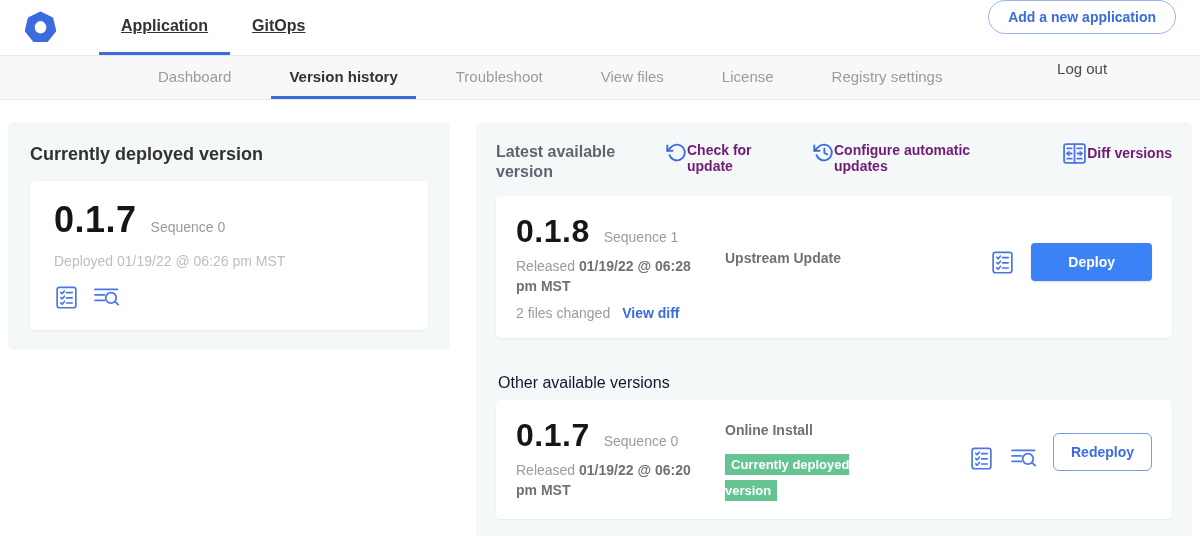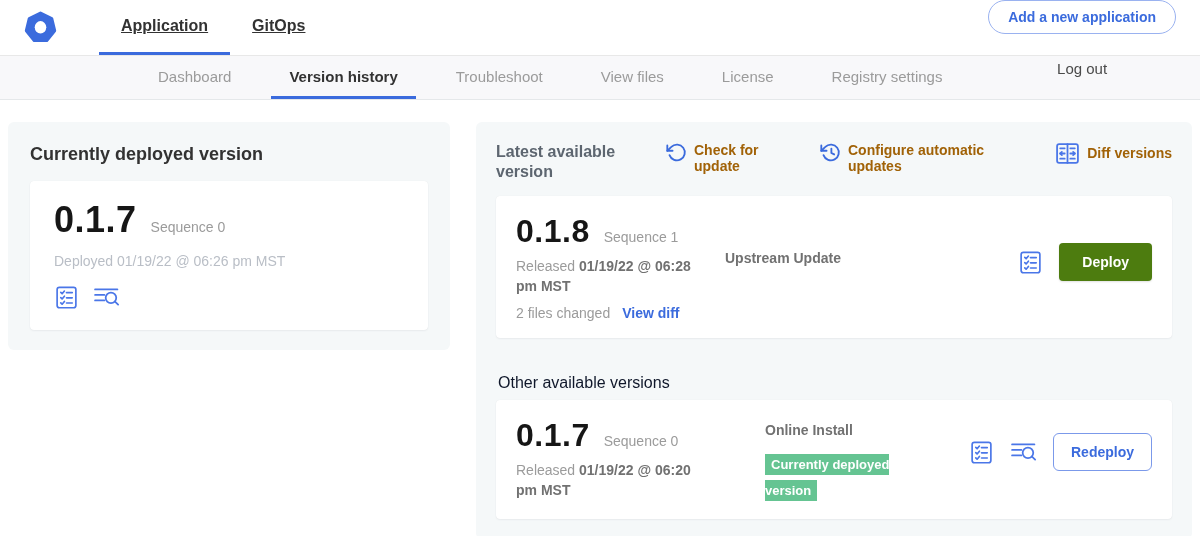--- a/index.html
+++ b/index.html
@@ -40,46 +40,46 @@
   .ver-num-sm { font-size:32px; font-weight:700; color:#161616; letter-spacing:.5px; }
   .seq { font-size:14px; color:#9b9b9b; }
   .deployed { margin-top:12px; font-size:14px; color:#b9bec6; }
   .icon-row { margin-top:16px; display:flex; gap:14px; align-items:center; }
   .icon-btn { background:none; border:none; padding:0; cursor:pointer; line-height:0; }
 
   
   .right-panel { width:716px; margin-left:26px; padding:20px; }
   .rp-header { display:flex; align-items:flex-start; margin-bottom:14px; }
   .rp-title { width:126px; font-size:16px; font-weight:700; color:#5d6670; line-height:1.25; }
-  .hlink { display:flex; align-items:flex-start; gap:7px; color:#a16207; cursor:pointer; }
+  .hlink { display:flex; align-items:flex-start; color:#701a75; cursor:pointer; }
   .hlink .ltxt { font-size:14px; font-weight:700; line-height:1.15; }
   .hlink-1 { margin-left:44px; }
   .hlink-1 .ltxt { width:74px; }
   .hlink-2 { margin-left:52px; }
   .hlink-2 .ltxt { width:140px; }
   .hlink-diff { margin-left:auto; align-items:center; }
 
   .vcard { padding:17px 20px; display:flex; align-items:flex-start; }
   .vcard .left-col { width:185px; margin-right:24px; flex:none; }
   .released { margin-top:7px; font-size:14px; line-height:1.4; color:#9b9b9b; }
   .released b { color:#717171; font-weight:700; }
   .files-row { margin-top:9px; font-size:14px; color:#9b9b9b; display:flex; gap:12px; }
   .view-diff { color:#3b6bdd; font-weight:700; cursor:pointer; }
   .mid-col { flex:1; }
   .src-label { font-size:14px; font-weight:700; color:#717171; }
   .mid-1 { padding-top:36px; }
-  .mid-2 { padding-top:4px;margin-left:40px; }
+  .mid-2 { padding-top:4px; }
   .badge-wrap { display:block; width:150px; margin-top:12px; line-height:1.6; }
   .badge { display:inline; background:#65c492; color:#fff; font-size:13px; font-weight:700;
     padding:3px 6px; }
   .right-ctrls { display:flex; align-items:center; gap:16px; margin-left:12px; }
   .ctr-1 { margin-top:30px; }
-  .ctr-2 { margin-top:16px; }
-  .deploy-btn { background:#4d7c0f; color:#fff; border:none; border-radius:4px;
-    font-size:14px; font-weight:700; padding:11px 23px; cursor:pointer; font-family:inherit;
+  .ctr-2 { margin-top:16px;align-items:flex-end; }
+  .deploy-btn { background:#3b82f6; color:#fff; border:none; border-radius:4px;
+    font-size:14px; font-weight:700; padding:11px 37px; cursor:pointer; font-family:inherit;
     box-shadow:0 1px 2px rgba(0,0,0,.12); }
   .redeploy-btn { background:#fff; color:#3b6bdd; border:1px solid #7b99ea; border-radius:6px;
     font-size:14px; font-weight:700; padding:10px 17px; cursor:pointer; font-family:inherit; }
   .other-title { margin:36px 0 8px 2px; font-size:16px; color:#0f172a; }
 
   svg { display:block; }
 </style>
 </head>
 <body>
 

